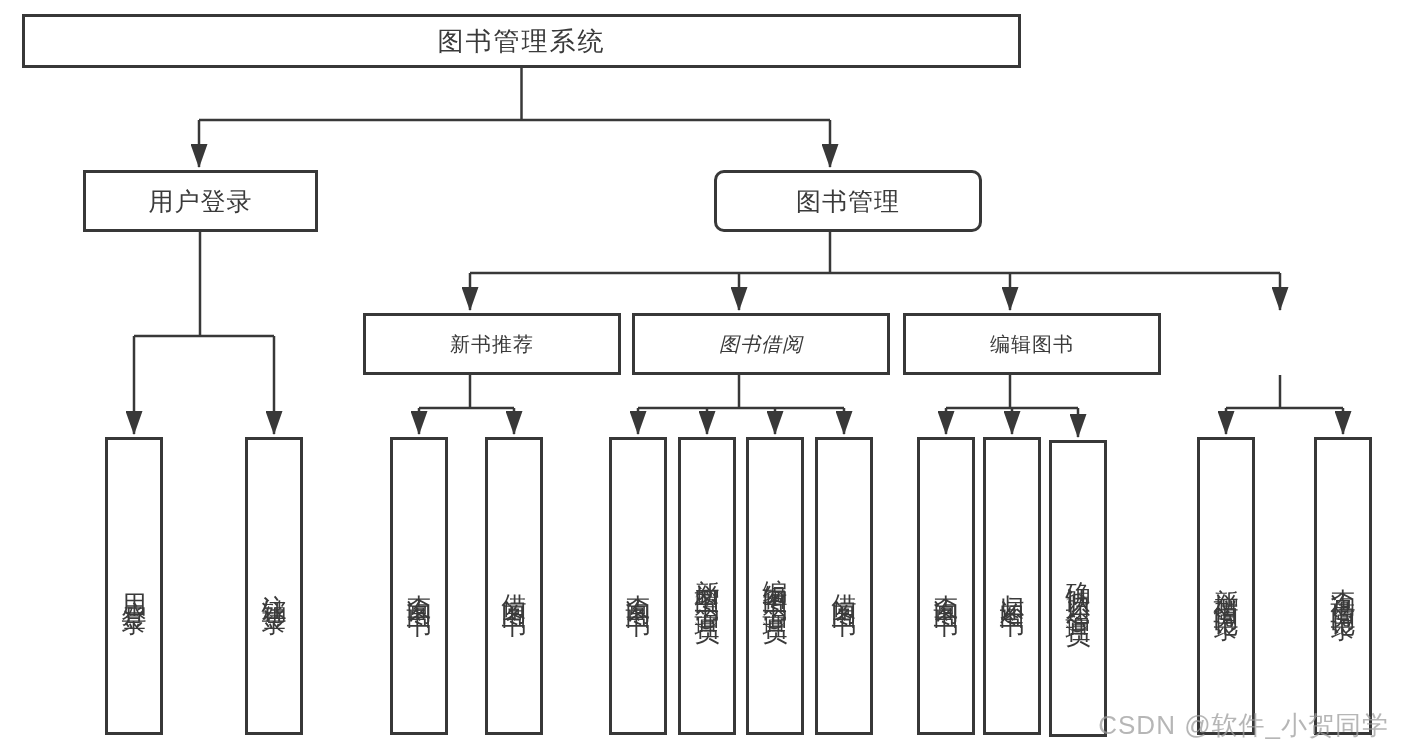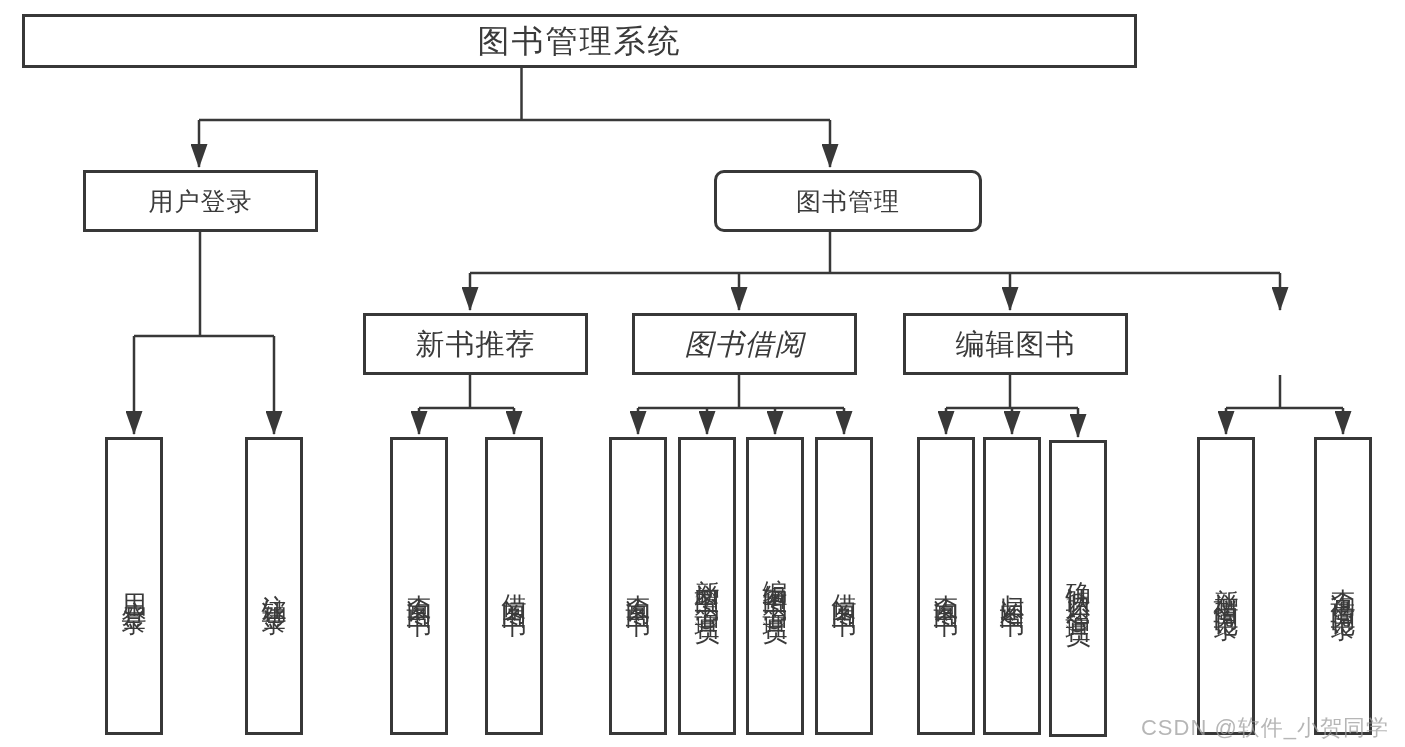--- a/index.html
+++ b/index.html
@@ -24,43 +24,43 @@
     background: #ffffff;
     border: 3px solid #383838;
     display: flex;
     align-items: center;
     justify-content: center;
     z-index: 2;
     line-height: 1;
     white-space: nowrap;
   }
   .root {
-    left: 22px; top: 14px; width: 1115px; height: 54px;
-    font-size: 32px; letter-spacing: 2px;
+    left: 22px; top: 14px; width: 999px; height: 54px;
+    font-size: 26px; letter-spacing: 2px;
   }
   .branch {
     top: 170px; height: 62px;
     font-size: 25px; letter-spacing: 1px;
   }
   .module {
-    top: 313px; height: 62px; width: 225px;
-    font-size: 29px; letter-spacing: 1px;
+    top: 313px; height: 62px; width: 258px;
+    font-size: 20px; letter-spacing: 1px;
   }
   .leaf {
     top: 437px; width: 58px; height: 298px;
     font-size: 25px;
     writing-mode: vertical-rl;
     text-orientation: mixed;
     letter-spacing: 6px;
     line-height: 1;
   }
   .watermark {
     position: absolute;
     right: 16px; bottom: 4px;
-    font-size: 22px;
+    font-size: 26px;
     color: rgba(158,158,158,0.75);
     letter-spacing: 1px;
     z-index: 3;
     pointer-events: none;
     white-space: nowrap;
   }
 </style>
 </head>
 <body>
 

